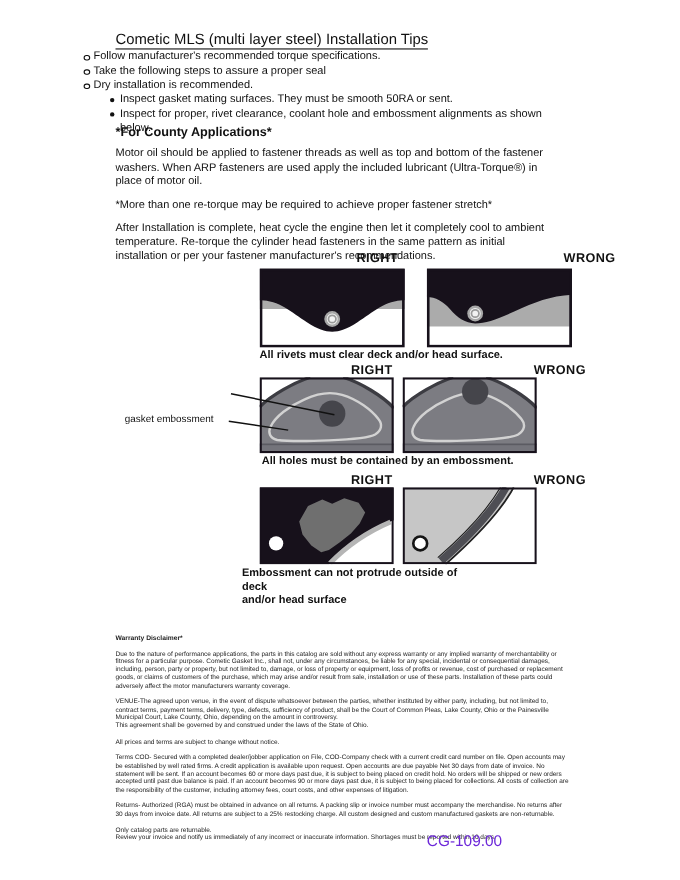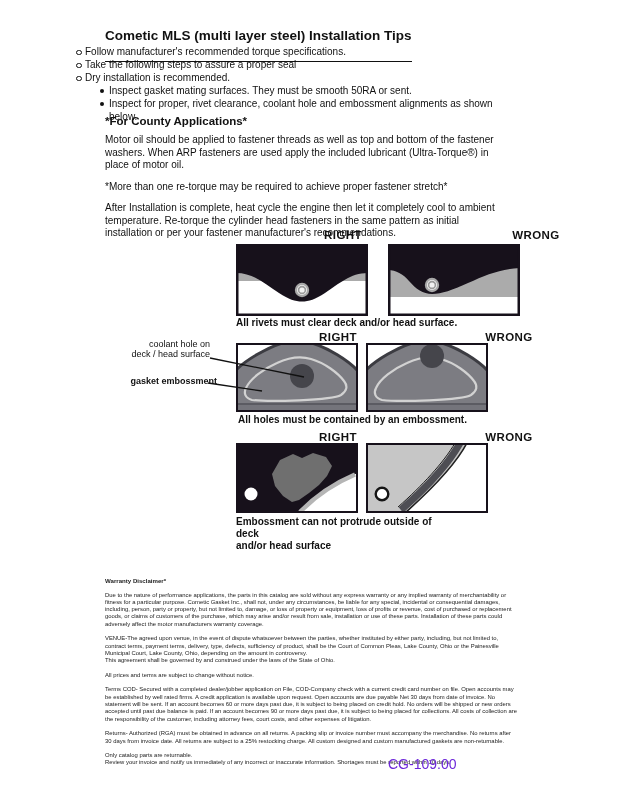--- a/index.html
+++ b/index.html
@@ -1,21 +1,21 @@
 <!DOCTYPE html>
 <html><head>
 <meta charset="utf-8">
 <style>
   html,body{margin:0;padding:0;background:#ffffff;}
   .page{position:relative;width:618px;height:800px;background:#ffffff;overflow:hidden;
         font-family:"Liberation Sans", sans-serif;color:#111;}
   .pre{white-space:pre-line;}
 
-  .title{position:absolute;left:105px;top:19px;font-size:13.5px;font-weight:bold;
-         display:inline-block;border-bottom:1.6px solid #111;padding-bottom:18px;}
+  .title{position:absolute;left:105px;top:19px;font-size:13.5px;font-weight:normal;
+         display:inline-block;border-bottom:1.6px solid #111;padding-bottom:1px;}
 
   .bullets{position:absolute;left:76px;top:45px;font-size:10px;line-height:13px;width:430px;}
   .b-item{position:relative;padding-left:9px;}
   .dot-open{position:absolute;left:0;top:4.5px;width:3.6px;height:3.6px;border:1px solid #111;
             border-radius:50%;}
   .sub{margin-left:24px;}
   .dot-fill{position:absolute;left:0;top:5px;width:4.2px;height:4.2px;background:#111;
             border-radius:50%;}
 
   .diesel{position:absolute;left:105px;top:115px;width:412px;}
@@ -109,23 +109,21 @@
       </g>
       <rect x="1.25" y="1.25" width="129.5" height="69.5" fill="none" stroke-width="2.5" stroke="#17111b"></rect>
     </svg>
   </div>
   <div class="caption" style="left:236px;top:317px;">All rivets must clear deck and/or head surface.</div>
 
   <div class="dlabels" style="left:236px;top:331px;">
     <span class="w122 g8">RIGHT</span>
     <span class="w122">WRONG</span>
   </div>
-  <div class="annot pre" style="right:408px;top:340px;width:110px;">coolant hole on
-deck / head surface</div>
-  <div class="annot" style="right:401px;top:377px;width:110px;font-weight:bold;">gasket embossment</div>
+  <div class="annot" style="right:424px;top:377px;width:110px;">gasket embossment</div>
   <svg class="callouts" style="left:200px;top:350px;" width="110" height="50" viewBox="0 0 110 50">
     <line x1="10" y1="8" x2="104" y2="27" stroke="#111" stroke-width="1.3"></line>
     <line x1="8" y1="33" x2="62" y2="41" stroke="#111" stroke-width="1.3"></line>
   </svg>
   <div class="drow" style="left:236px;top:343px;">
     <svg width="122" height="69" viewBox="0 0 122 69" class="g8">
       <rect width="122" height="69" fill="#7c7c82"></rect>
       <path d="M0,0 H46 C31,5 11,16 0,27 Z" fill="#ffffff"></path>
       <path d="M46,0 C31,5 11,16 0,27" stroke="#3c3c42" stroke-width="3" fill="none"></path>
       <path d="M122,0 H76 C92,5 112,17 122,28 Z" fill="#ffffff"></path>
@@ -167,21 +165,21 @@
     <svg width="122" height="70" viewBox="0 0 122 70">
       <rect width="122" height="70" fill="#ffffff"></rect>
       <path d="M0,0 H101 C90,21 66,46 39,70 L0,70 Z" fill="#c6c6c6"></path>
       <path d="M101,0 C90,21 66,46 39,70" fill="none" stroke="#222222" stroke-width="1.6"></path>
       <path d="M94,0 C83,20 60,45 35,67" fill="none" stroke-width="7" stroke="#4e4e54"></path>
       <path d="M89,0 C78,19 56,43 32,64" fill="none" stroke="#1d1d1d" stroke-width="1"></path>
       <circle cx="16" cy="51" r="6.3" fill="#ffffff" stroke="#151515" stroke-width="2.4"></circle>
       <rect x="1" y="1" width="120" height="68" fill="none" stroke-width="2" stroke="#17111b"></rect>
     </svg>
   </div>
-  <div class="caption pre" style="left:236px;top:516px;width:220px;">Embossment can not protrude outside of deck
+  <div class="caption pre" style="left:220px;top:516px;width:220px;">Embossment can not protrude outside of deck
 and/or head surface</div>
 
   <div class="disclaimer">
     <h3>Warranty Disclaimer*</h3>
     <p class="pre">Due to the nature of performance applications, the parts in this catalog are sold without any express warranty or any implied warranty of merchantability or fitness for a particular purpose.  Cometic Gasket Inc., shall not, under any circumstances, be liable for any special, incidental or consequential damages, including, person, party or property, but not limited to, damage, or loss of property or equipment, loss of profits or revenue, cost of purchased or replacement goods, or claims of customers of the purchase, which may arise and/or result from sale, installation or use of these parts.  Installation of these parts could adversely affect the motor manufacturers warranty coverage.</p>
     <p class="pre">VENUE-The agreed upon venue, in the event of dispute whatsoever between the parties, whether instituted by either party, including, but not limited to, contract terms, payment terms, delivery, type, defects, sufficiency of product, shall be the Court of Common Pleas, Lake County, Ohio or the Painesville Municipal Court, Lake County, Ohio, depending on the amount in controversy.
 This agreement shall be governed by and construed under the laws of the State of Ohio.</p>
     <p class="pre">All prices and terms are subject to change without notice.</p>
     <p class="pre">Terms COD- Secured with a completed dealer/jobber application on File, COD-Company check with a current credit card number on file.  Open accounts may be established by well rated firms.  A credit application is available upon request.  Open accounts are due payable Net 30 days from date of invoice.  No statement will be sent.  If an account becomes 60 or more days past due, it is subject to being placed on credit hold.  No orders will be shipped or new orders accepted until past due balance is paid.  If an account becomes 90 or more days past due, it is subject to being placed for collections.  All costs of collection are the responsibility of the customer, including attorney fees, court costs, and other expenses of litigation.</p>
     <p class="pre">Returns- Authorized (RGA) must be obtained in advance on all returns.  A packing slip or invoice number must accompany the merchandise.  No returns after 30 days from invoice date.  All returns are subject to a 25% restocking charge.  All custom designed and custom manufactured gaskets are non-returnable.</p>

